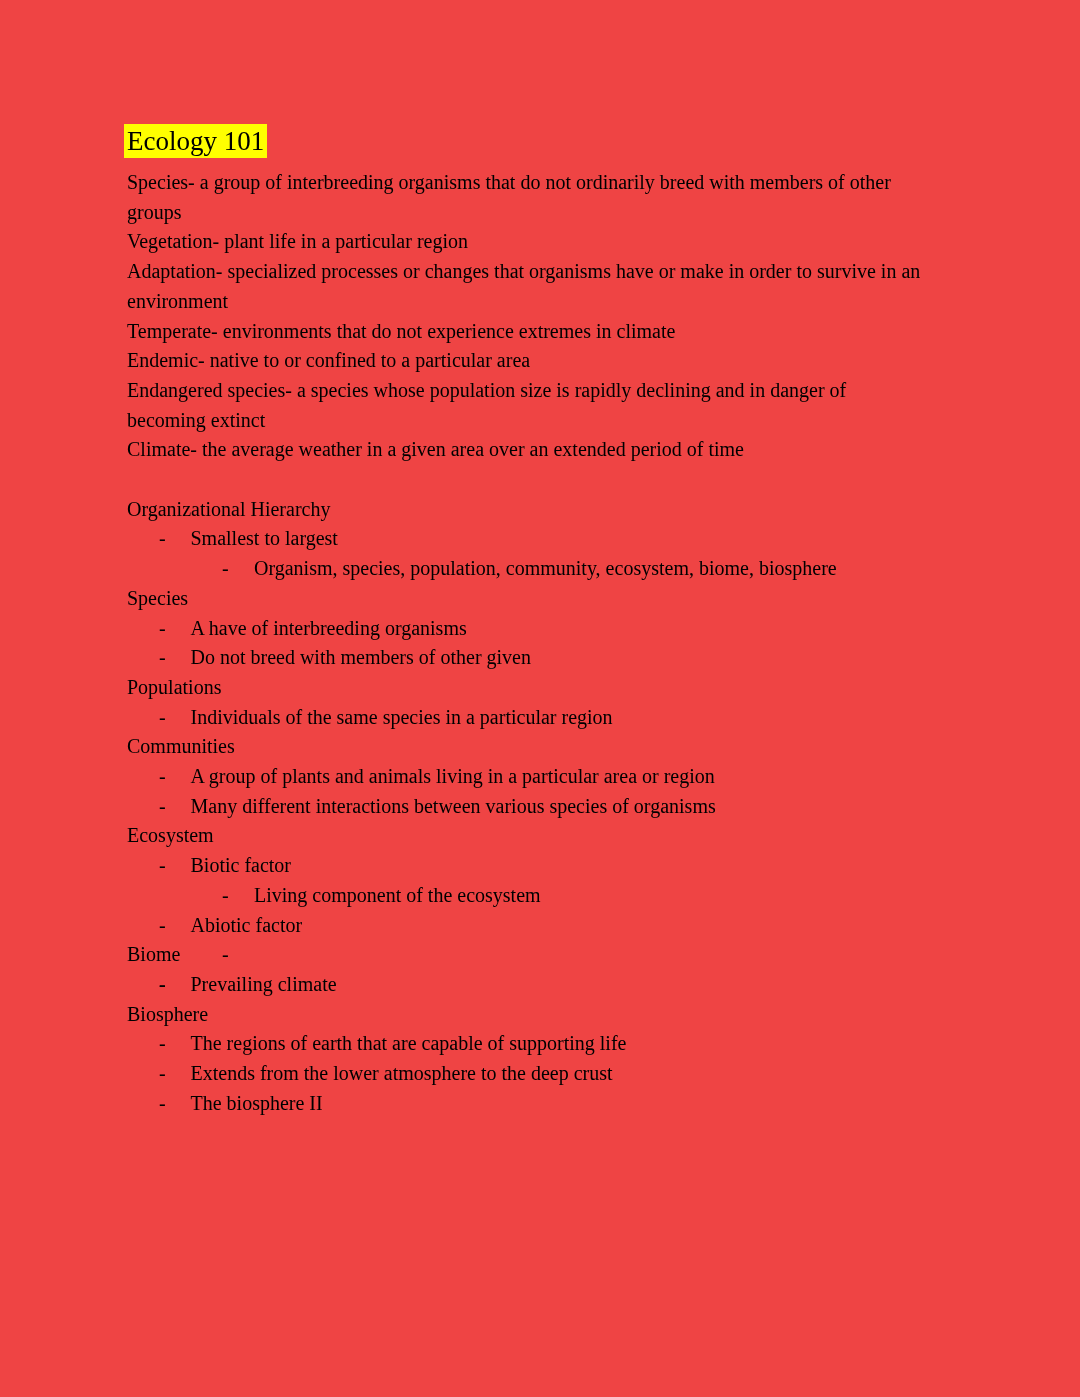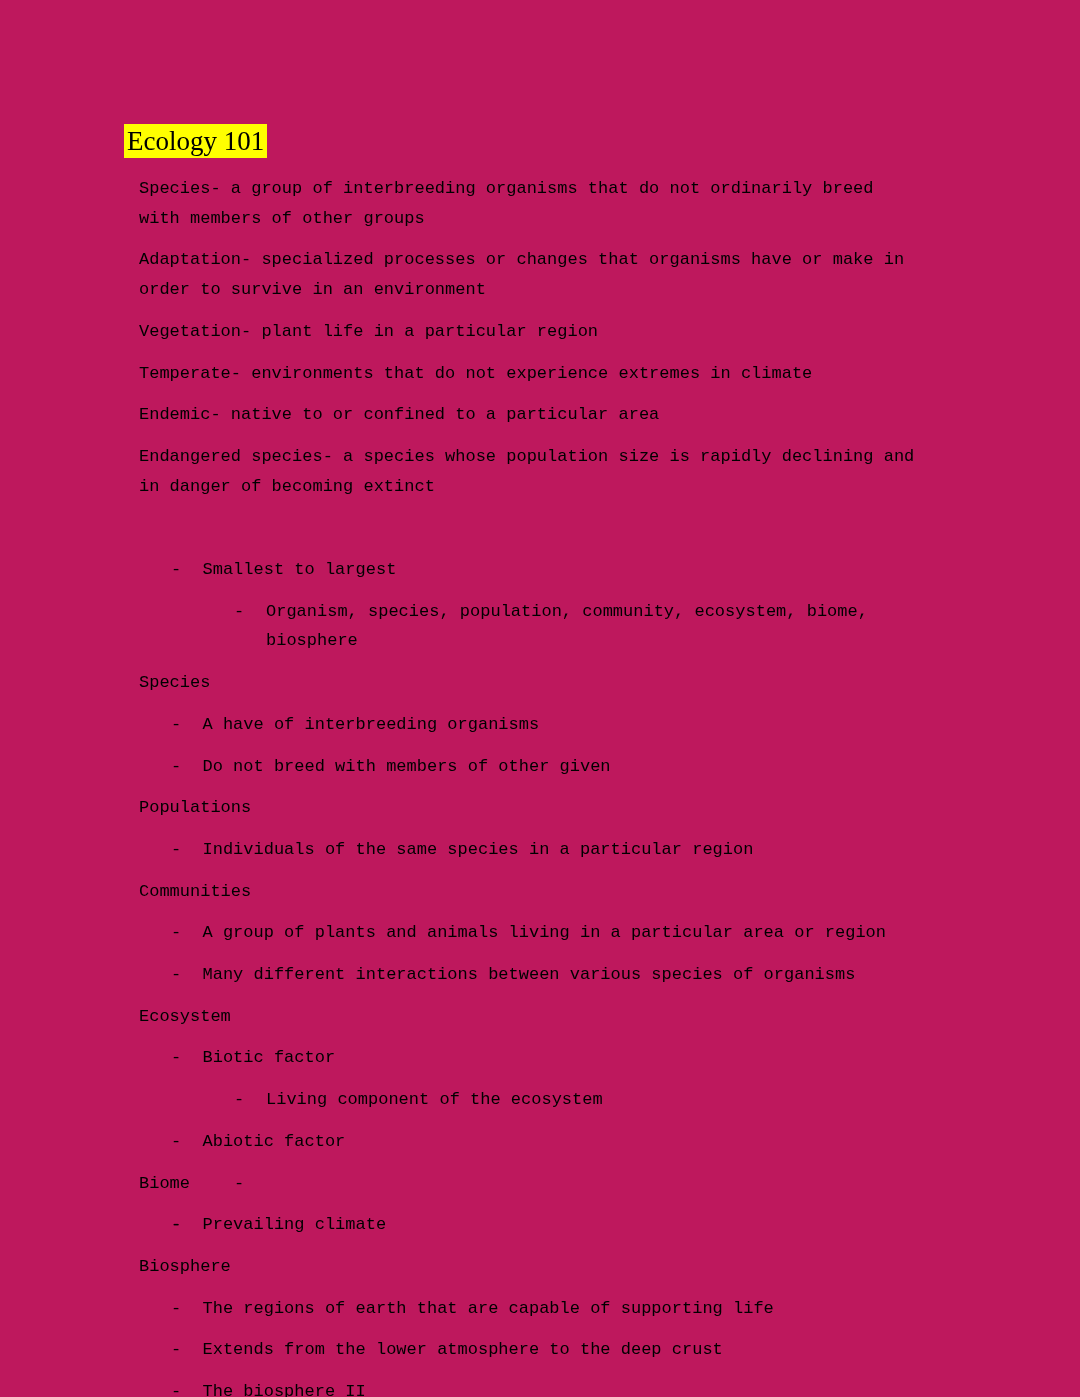--- a/index.html
+++ b/index.html
@@ -12,70 +12,71 @@
     height: 1397px;
     overflow: hidden;
     font-family: "Liberation Serif", "DejaVu Serif", serif;
     color: #000000;
   }
   .doc-page {
     box-sizing: border-box;
     width: 1080px;
     height: 1397px;
     padding: 124px 127px 0 127px;
-    background: #be185d;
+    background: #ef4444;
   }
   .doc-title-line {
     height: 38px;
     margin-bottom: 6px;
   }
   .doc-title {
     display: inline-block;
     font-size: 27px;
     line-height: 34px;
     padding: 0 3px;
     margin-left: -3px;
   }
   .content {
     width: 800px;
   }
   .para {
     position: relative;
-    font-size: 17px;
+    font-size: 20px;
     line-height: 29.7px;
-    margin: 12px;
-    font-family: Liberation Mono, monospace;
+    margin: 0;
   }
   .li.l1 { padding-left: 63.5px; }
   .li.l1 > .marker { position: absolute; left: 32px; }
   .li.l2 { padding-left: 127px; }
   .li.l2 > .marker { position: absolute; left: 95px; }
   .spacer {
     height: 29.7px;
   }
 </style>
 </head>
 <body>
 
 <div class="doc-page">
   <div class="doc-title-line">
     <span class="doc-title" style="background: rgb(255, 255, 0);">Ecology 101</span>
   </div>
 
   <div class="content">
     <div>
         <div class="para">Species- a group of interbreeding organisms that do not ordinarily breed with members of other groups</div>
+        <div class="para">Vegetation- plant life in a particular region</div>
         <div class="para">Adaptation- specialized processes or changes that organisms have or make in order to survive in an environment</div>
-        <div class="para">Vegetation- plant life in a particular region</div>
         <div class="para">Temperate- environments that do not experience extremes in climate</div>
         <div class="para">Endemic- native to or confined to a particular area</div>
         <div class="para">Endangered species- a species whose population size is rapidly declining and in danger of becoming extinct</div>
+        <div class="para">Climate- the average weather in a given area over an extended period of time</div>
       </div>
     <div class="spacer"></div>
     <div>
+        <div class="para">Organizational Hierarchy</div>
         <div class="para li l1"><span class="marker">-</span><span class="txt">Smallest to largest</span></div>
         <div class="para li l2"><span class="marker">-</span><span class="txt">Organism, species, population, community, ecosystem, biome, biosphere</span></div>
         <div class="para">Species</div>
         <div class="para li l1"><span class="marker">-</span><span class="txt">A have of interbreeding organisms</span></div>
         <div class="para li l1"><span class="marker">-</span><span class="txt">Do not breed with members of other given</span></div>
         <div class="para">Populations</div>
         <div class="para li l1"><span class="marker">-</span><span class="txt">Individuals of the same species in a particular region</span></div>
         <div class="para">Communities</div>
         <div class="para li l1"><span class="marker">-</span><span class="txt">A group of plants and animals living in a particular area or region</span></div>
         <div class="para li l1"><span class="marker">-</span><span class="txt">Many different interactions between various species of organisms</span></div>

